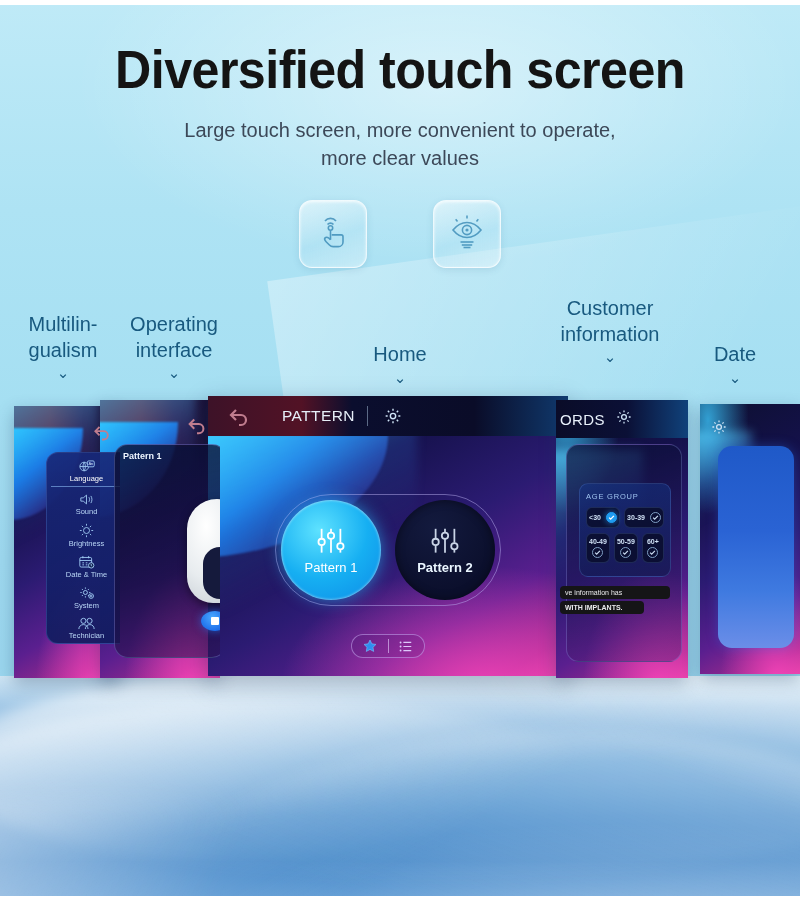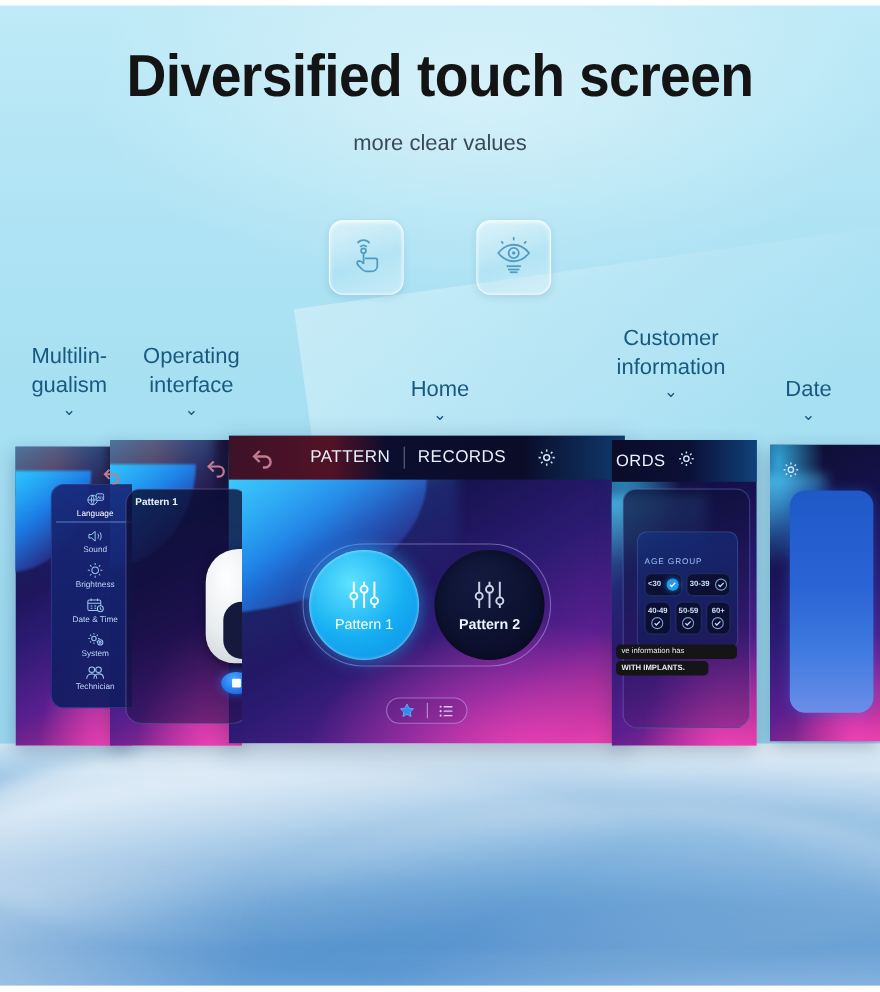--- a/index.html
+++ b/index.html
@@ -155,21 +155,21 @@
     background:rgba(70,20,110,.18);
   }
   .seg-half { width:36px; display:flex; align-items:center; justify-content:center; }
   .seg-div { width:1px; height:14px; background:rgba(230,210,255,.6); }
 
   
   #screen-lang { left:14px; top:20px; width:106px; height:272px; box-shadow:0 6px 16px rgba(20,50,90,.3); }
   .back-ghost { position:absolute; right:8px; top:16px; z-index:6; }
   .back-ghost svg { stroke:#c07d8e; }
   .menu-card {
-    position:absolute; left:32px; top:34px; width:80px; bottom:34px; z-index:5;
+    position:absolute; left:32px; top:46px; width:80px; bottom:34px; z-index:5;
     border-radius:12px 0 0 12px;
     background:linear-gradient(180deg, rgba(24,40,120,.92) 0%, rgba(18,28,96,.94) 100%);
     border:1px solid rgba(120,170,255,.22); border-right:none;
     padding:7px 4px 4px; overflow:hidden;
   }
   .menu-item { display:flex; flex-direction:column; align-items:center; gap:1px; margin-bottom:7px; }
   .menu-item .mi-label { font-size:7.5px; color:#b9d6f6; white-space:nowrap; }
   .menu-item.active .mi-label { color:#ffffff; }
   .menu-item.active { border-bottom:1px solid rgba(150,200,255,.55); padding-bottom:3px; margin-bottom:6px; }
   .menu-item svg { stroke:#9fc9f2; }
@@ -212,21 +212,21 @@
   .cust-toolbar .ct-text { color:#e9f1fb; font-size:15px; letter-spacing:.4px; margin-left:4px; }
   .cust-toolbar .ct-gear { margin-left:10px; }
   .cust-toolbar .ct-gear svg { stroke:#cfe4f6; }
   .cust-card {
     position:absolute; left:10px; top:44px; right:6px; bottom:16px; z-index:5; border-radius:13px;
     border:1px solid rgba(150,170,250,.28);
     background:linear-gradient(170deg, rgba(12,16,58,.72), rgba(40,22,94,.6) 62%, rgba(86,30,120,.45));
     overflow:hidden;
   }
   .age-box {
-    position:absolute; left:12px; top:38px; right:10px; border-radius:9px; padding:22px 6px 8px;
+    position:absolute; left:12px; top:38px; right:10px; border-radius:9px; padding:8px 6px 8px;
     background:linear-gradient(170deg, rgba(22,52,132,.62), rgba(14,26,78,.62));
     border:1px solid rgba(120,170,255,.22);
   }
   .age-title { font-size:7.5px; color:#9fc3ef; letter-spacing:.8px; margin-bottom:6px; }
   .age-row { display:flex; gap:4px; margin-bottom:5px; }
   .age-chip {
     flex:1; border-radius:6px; padding:4px 2px;
     background:rgba(8,12,42,.82); border:1px solid rgba(110,150,230,.2);
     display:flex; flex-direction:column; align-items:center; gap:2px;
   }
@@ -269,20 +269,21 @@
     <div class="wave w1"></div>
     <div class="wave w2"></div>
     <div class="wave w3"></div>
     <div class="wave w4"></div>
     <div class="wave w5"></div>
   </div>
   <div class="bg-bottom-white"></div>
 
   <div class="title">Diversified touch screen</div>
   <div class="subtitle">
+    <div>Large touch screen, more convenient to operate,</div>
     <div>more clear values</div>
   </div>
 
   <div class="tiles">
     <div class="tile">
       <span>
         <svg width="40" height="40" viewBox="0 0 40 40" fill="none" stroke="#2a7fae" stroke-width="1.6">
           <path d="M12 9a7 7 0 0 1 11 0"></path>
             <path d="M14.5 12.5a4 4 0 0 1 6 0"></path>
           <circle cx="17.5" cy="16" r="2.2"></circle>
@@ -427,21 +428,20 @@
 
       <div class="toolbar">
         <div class="tb-back">
           <svg width="24" height="24" viewBox="0 0 24 24" fill="none" stroke-width="2.2">
             <path d="M9 6l-5 5 5 5"></path>
               <path d="M4 11h10a5 5 0 0 1 0 10h-2"></path>
           </svg>
         </div>
         <div class="tb-tab">PATTERN</div>
         <div class="tb-sep"></div>
-        <div class="tb-tab">RECORDS</div>
         <div class="tb-gear">
           <svg width="20" height="20" viewBox="0 0 24 24" fill="none" stroke-width="1.7">
             <circle cx="12" cy="12" r="3.2"></circle>
             <path d="M12 3.2v2.4M12 18.4v2.4M3.2 12h2.4M18.4 12h2.4M5.8 5.8l1.7 1.7M16.5 16.5l1.7 1.7M18.2 5.8l-1.7 1.7M7.5 16.5l-1.7 1.7"></path>
           </svg>
         </div>
       </div>
 
       <div class="pill-wrap">
         <div class="patt on">

